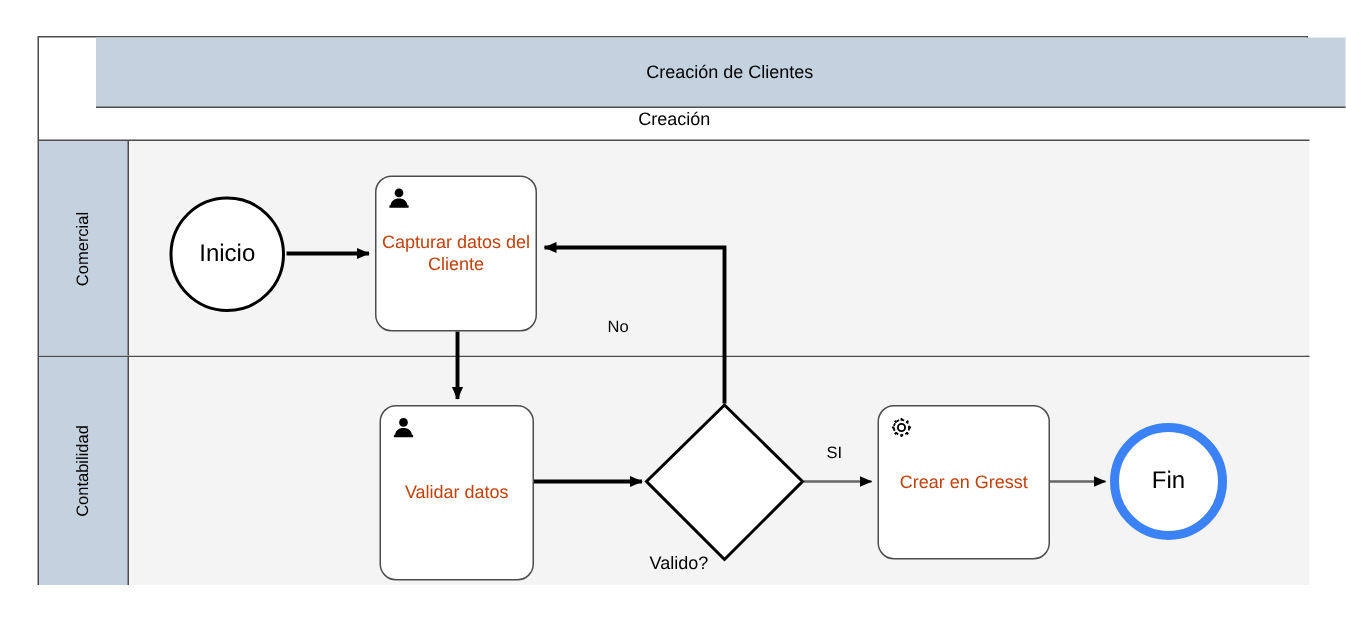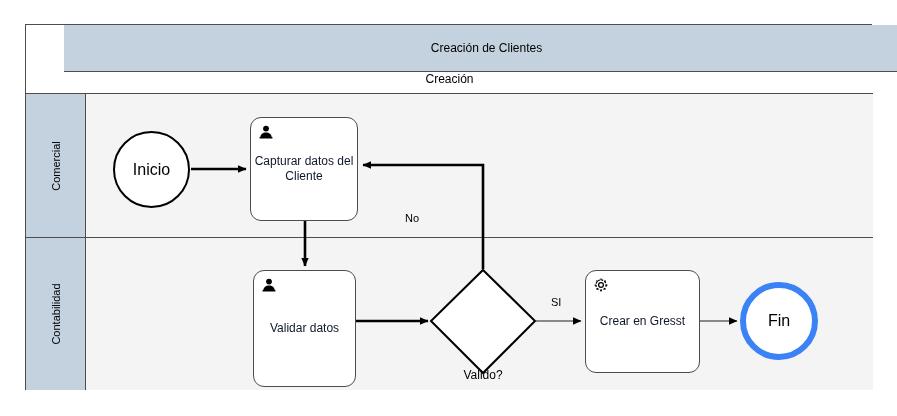--- a/index.html
+++ b/index.html
@@ -132,21 +132,21 @@
 
   .task {
     background: #ffffff;
     border: 1px solid #4d4d4d;
     border-radius: 11px;
     display: flex;
     align-items: center;
     justify-content: center;
     text-align: center;
     font-size: 12px;
-    color: #0f172a;
+    color: #c2410c;
     line-height: 1.25;
   }
   .task .task-label {
     white-space: nowrap;
   }
   .task .task-label.wrap {
     white-space: normal;
     width: 125px;
   }
   .task-icon {
@@ -154,21 +154,21 @@
     left: 7px;
     top: 6px;
     width: 16px;
     height: 16px;
   }
 
   .gateway-label {
     position: absolute;
     font-size: 12px;
     color: #000000;
-    text-align: center;
+    text-align: left;
     white-space: nowrap;
   }
 
   .flow-label {
     position: absolute;
     font-size: 11px;
     color: #000000;
     background: transparent;
     white-space: nowrap;
   }

